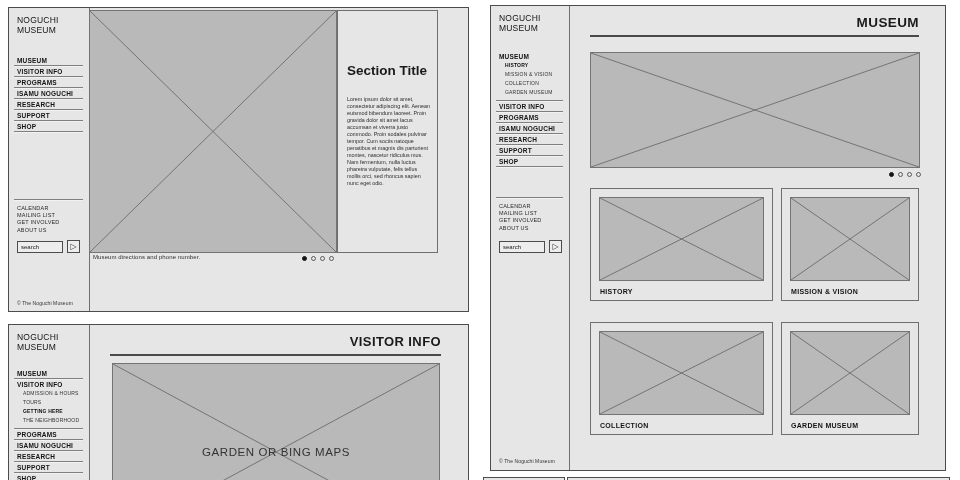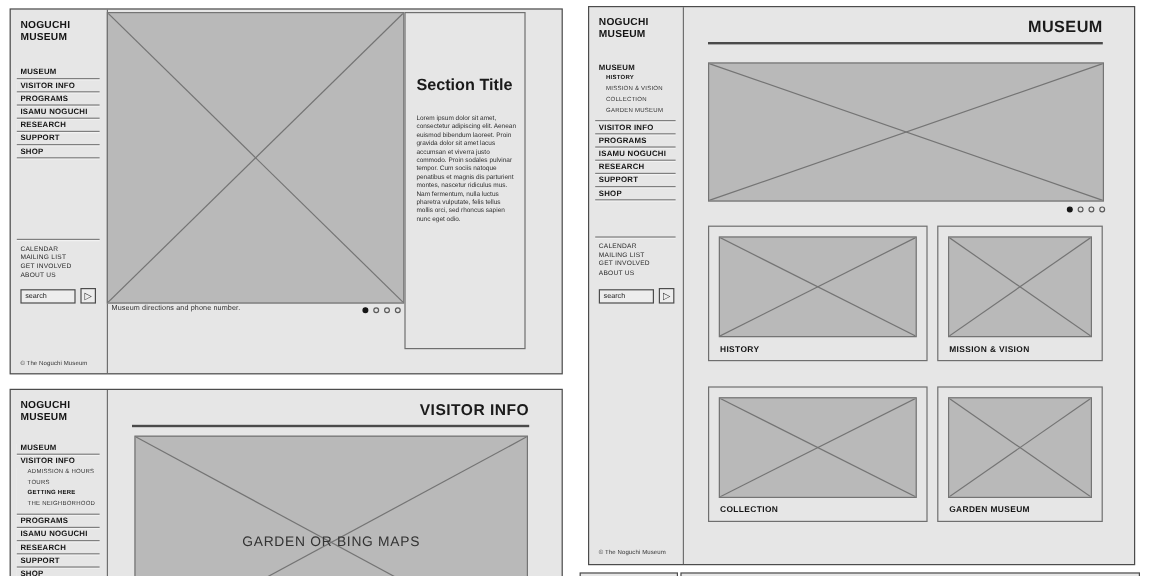--- a/index.html
+++ b/index.html
@@ -1,20 +1,20 @@
 <!DOCTYPE html>
 <html><head>
 <meta charset="utf-8">
 <style>
   html,body{margin:0;padding:0;}
   body{width:960px;height:480px;overflow:hidden;position:relative;background:#ffffff;
        font-family:"Liberation Sans",sans-serif;-webkit-font-smoothing:antialiased;}
   .panel{position:absolute;box-sizing:border-box;background:#e6e6e6;border:1px solid #4c4c4c;}
   .sidebar{position:absolute;left:0;top:0;bottom:0;border-right:1px solid #6f6f6f;}
-  .brand{position:absolute;top:7px;left:8px;right:2px;font-weight:bold;font-size:8.5px;
+  .brand{position:absolute;top:7px;left:8px;right:2px;font-weight:normal;font-size:8.5px;
          letter-spacing:0.2px;color:#141414;}
   .nav{position:absolute;left:5px;right:6px;}
   .nav-item{font-size:6.5px;font-weight:bold;letter-spacing:0.2px;color:#141414;
             line-height:7px;padding:1px 0 1px 3px;margin-bottom:1px;
             border-bottom:1px solid #7f7f7f;box-shadow:0 1px 0 #f2f2f2;cursor:pointer;}
   .nav-item.no-line{border-bottom:none;box-shadow:none;margin-bottom:0;}
   .submenu{border-bottom:1px solid #7f7f7f;box-shadow:0 1px 0 #f2f2f2;margin-bottom:1px;
            padding-bottom:3px;}
   .sub-item{font-size:5px;color:#333;line-height:9px;padding-left:9px;letter-spacing:0.2px;cursor:pointer;}
   .sub-item.current{font-weight:bold;color:#101010;}
@@ -80,21 +80,21 @@
     <div class="copyright" style="bottom:5px;">© The Noguchi Museum</div>
   </div>
 
   <div class="ph" style="left:80px;top:2px;width:248px;height:243px;">
     <svg viewBox="0 0 100 100" preserveAspectRatio="none">
         <line x1="0" y1="0" x2="100" y2="100"></line>
         <line x1="100" y1="0" x2="0" y2="100"></line>
       </svg>
   </div>
 
-  <div class="section-box" style="left:328px;top:2px;width:101px;height:281px;">
+  <div class="section-box" style="left:328px;top:2px;width:101px;height:243px;">
     <div class="section-title">Section Title</div>
     <div class="section-body">Lorem ipsum dolor sit amet, consectetur adipiscing elit. Aenean euismod bibendum laoreet. Proin gravida dolor sit amet lacus accumsan et viverra justo commodo. Proin sodales pulvinar tempor. Cum sociis natoque penatibus et magnis dis parturient montes, nascetur ridiculus mus. Nam fermentum, nulla luctus pharetra vulputate, felis tellus mollis orci, sed rhoncus sapien nunc eget odio.</div>
   </div>
 
   <div class="caption" style="left:84px;top:246px;">Museum directions and phone number.</div>
 
   <div class="dots" style="left:293px;top:248px;">
     <span class="dot active"></span>
     <span class="dot"></span>
     <span class="dot"></span>

